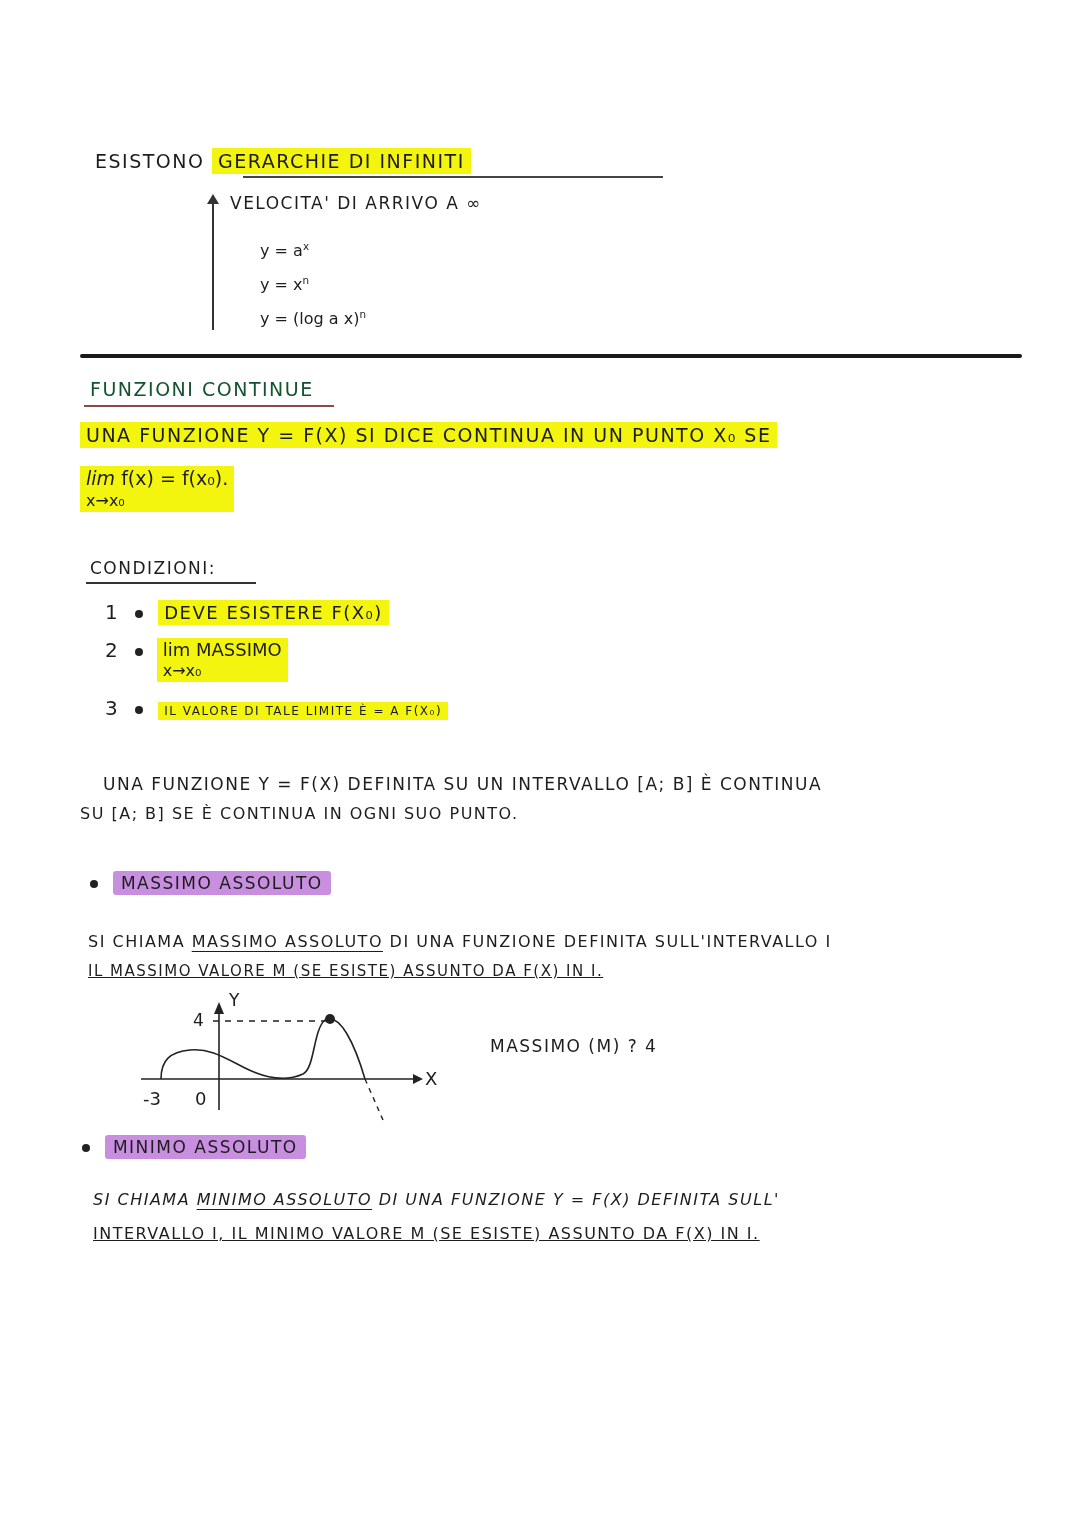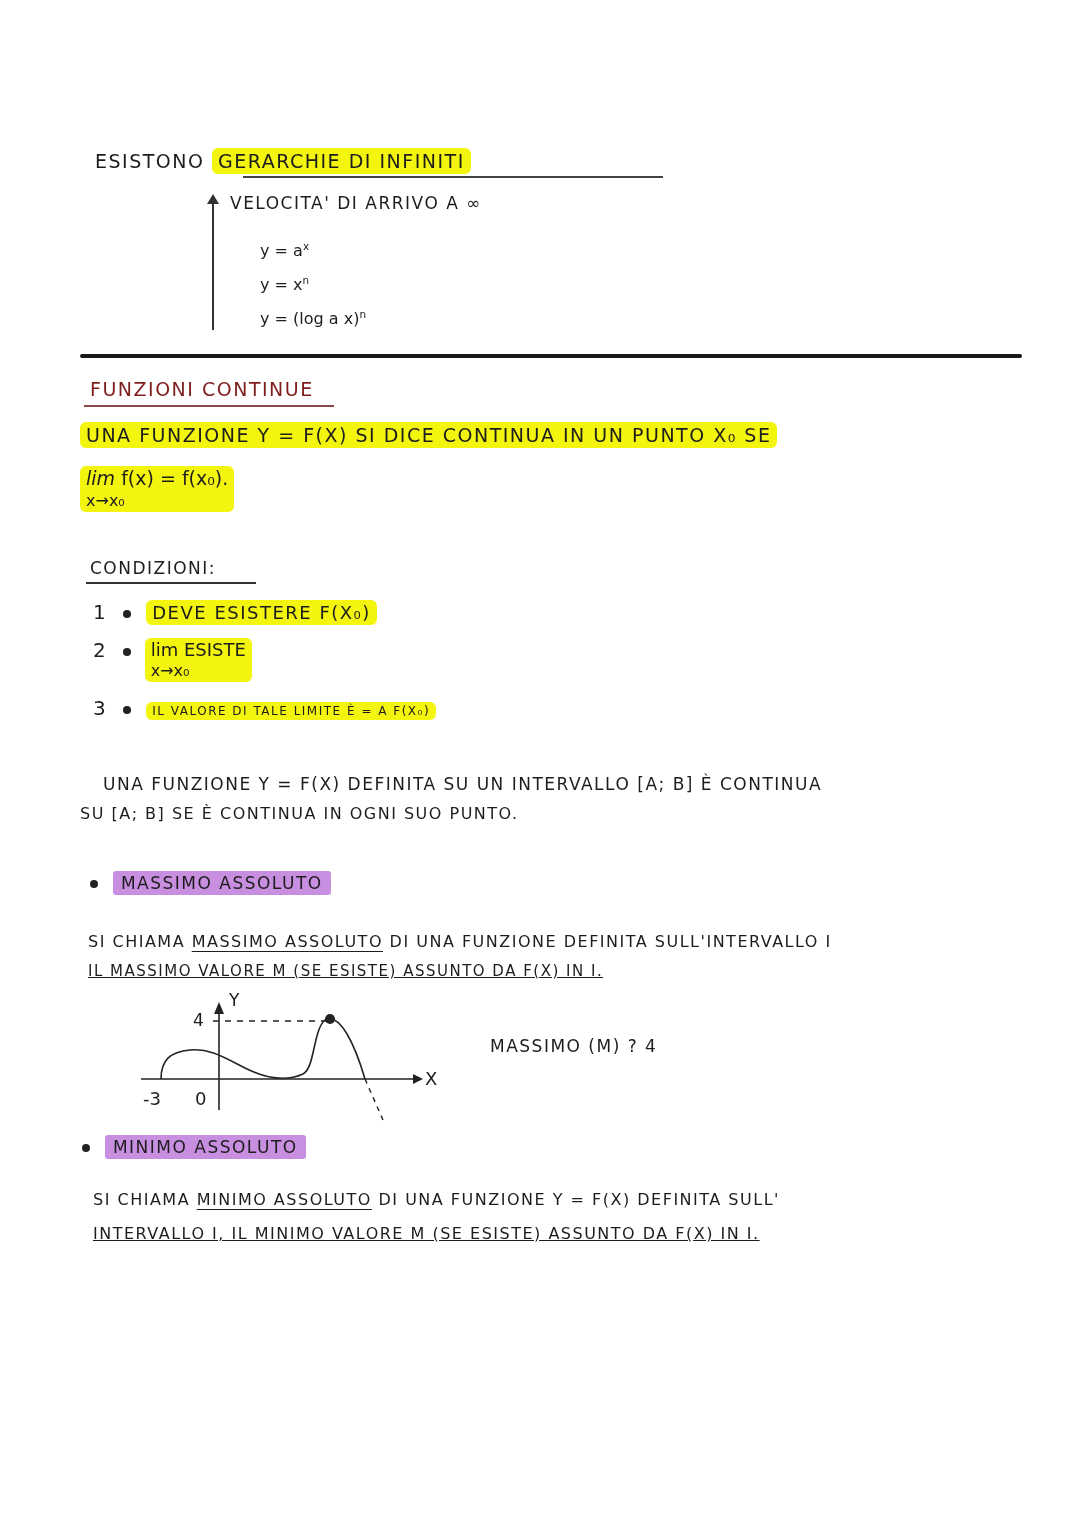--- a/index.html
+++ b/index.html
@@ -6,62 +6,62 @@
     body {
       width: 1080px; height: 1527px;
       background: #ffffff;
       position: relative;
       overflow: hidden;
       font-family: "DejaVu Sans", sans-serif;
       color: #1d1d1d;
     }
     .abs { position: absolute; }
     .hand { font-family: "DejaVu Sans", sans-serif; letter-spacing: 1.5px; text-transform: uppercase; }
-    .hl-y { background: #f4f50f; border-radius: 6px; padding: 2px 6px; }
+    .hl-y { background: #f4f50f; border-radius: 0; padding: 2px 6px; }
     .hl-p { background: #c88ee0; border-radius: 3px; padding: 2px 8px; }
     .u { text-decoration: underline; text-underline-offset: 4px; }
     .sup { font-size: 0.65em; vertical-align: super; }
     .small { font-size: 16px; }
     .m17 { font-size: 17px; }
     .m18 { font-size: 18px; }
 
     
     #s1-title { left: 95px; top: 150px; font-size: 19px; }
     #s1-title .ul-line { position:absolute; left:148px; top:26px; width:420px; height:1.5px; background:#444; }
     #arrow { left: 212px; top: 200px; width: 2px; height: 130px; background:#333; }
     #arrow:before { content:""; position:absolute; left:-5px; top:-6px; border-left:6px solid transparent; border-right:6px solid transparent; border-bottom:10px solid #333; }
     #vel { left: 230px; top: 193px; font-size: 17px; }
     .formula { left: 228px; font-size: 16px; font-family: "DejaVu Sans", sans-serif; margin-left: 32px; }
 
     #divider { left: 80px; top: 354px; width: 942px; height: 4px; background: #1a1a1a; border-radius: 2px; }
 
-    #s2-title { left: 90px; top: 378px; font-size: 19px; color: #7f1d1d; }
+    #s2-title { left: 90px; top: 378px; font-size: 19px; color: #14532d; }
     #s2-title .ul-line { position:absolute; left:-6px; top:27px; width:250px; height:1.5px; background:#8a4a4a; }
 
     #def1a { left: 80px; top: 424px; font-size: 19px; }
     #def1b { left: 80px; top: 466px; font-size: 19px; }
 
     #cond-title { left: 90px; top: 558px; font-size: 17px; text-align: center; }
     #cond-title .ul-line { position:absolute; left:-4px; top:24px; width:170px; height:1.5px; background:#333; }
 
-    .cond { left: 93px; font-size: 18px; }
+    .cond { left: 105px; font-size: 18px; }
     .num { display:inline-block; width:30px; font-size:20px; }
 
     #def2a { left: 103px; top: 774px; font-size: 17px; }
     #def2b { left: 80px; top: 804px; font-size: 16px; }
 
     #max-title { left: 90px; top: 873px; font-size: 17px; }
     #max-def-a { left: 88px; top: 932px; font-size: 16px; }
     #max-def-b { left: 88px; top: 962px; font-size: 15px; text-decoration: underline; }
 
     #graph { left: 125px; top: 990px; width: 340px; height: 140px; }
     #max-q { left: 490px; top: 1036px; font-size: 17px; }
 
     #min-title { left: 82px; top: 1137px; font-size: 17px; }
-    #min-def-a { left: 93px; top: 1190px; font-size: 16px; }
+    #min-def-a { left: 93px; top: 1190px; font-size: 16px; font-style: italic; }
     #min-def-b { left: 93px; top: 1224px; font-size: 16px; text-decoration: underline; }
     .bullet { display:inline-block; width:8px; height:8px; border-radius:50%; background:#222; margin-right:8px; vertical-align:middle; }
   </style>
 </head>
 <body>
 
 <div id="s1-title" class="abs hand">
   <span>ESISTONO</span>
   <span class="hl-y">GERARCHIE DI INFINITI</span>
   <div class="ul-line"></div>
@@ -106,21 +106,21 @@
   <div class="ul-line"></div>
 </div>
 
 <div class="abs cond hand" style="top:600px;">
   <span class="num">1</span><span class="bullet"></span>
   <span class="hl-y">DEVE ESISTERE f(x₀)</span>
 </div>
 <div class="abs cond" style="top:638px;">
   <span class="num">2</span><span class="bullet"></span>
   <span class="hl-y" style="display:inline-block; line-height:1.1; vertical-align:top;">
-    <span>lim ESISTE</span><br>
+    <span>lim MASSIMO</span><br>
     <span class="small">x→x₀</span>
   </span>
 </div>
 <div class="abs cond hand" style="top:696px;">
   <span class="num">3</span><span class="bullet"></span>
   <span class="hl-y" style="font-size:12px;">IL VALORE DI TALE LIMITE È = A f(x₀)</span>
 </div>
 
 <div id="def2a" class="abs hand">UNA FUNZIONE y = f(x) DEFINITA SU UN INTERVALLO [a; b] È CONTINUA</div>
 <div id="def2b" class="abs hand">SU [A; B] SE È CONTINUA IN OGNI SUO PUNTO.</div>

